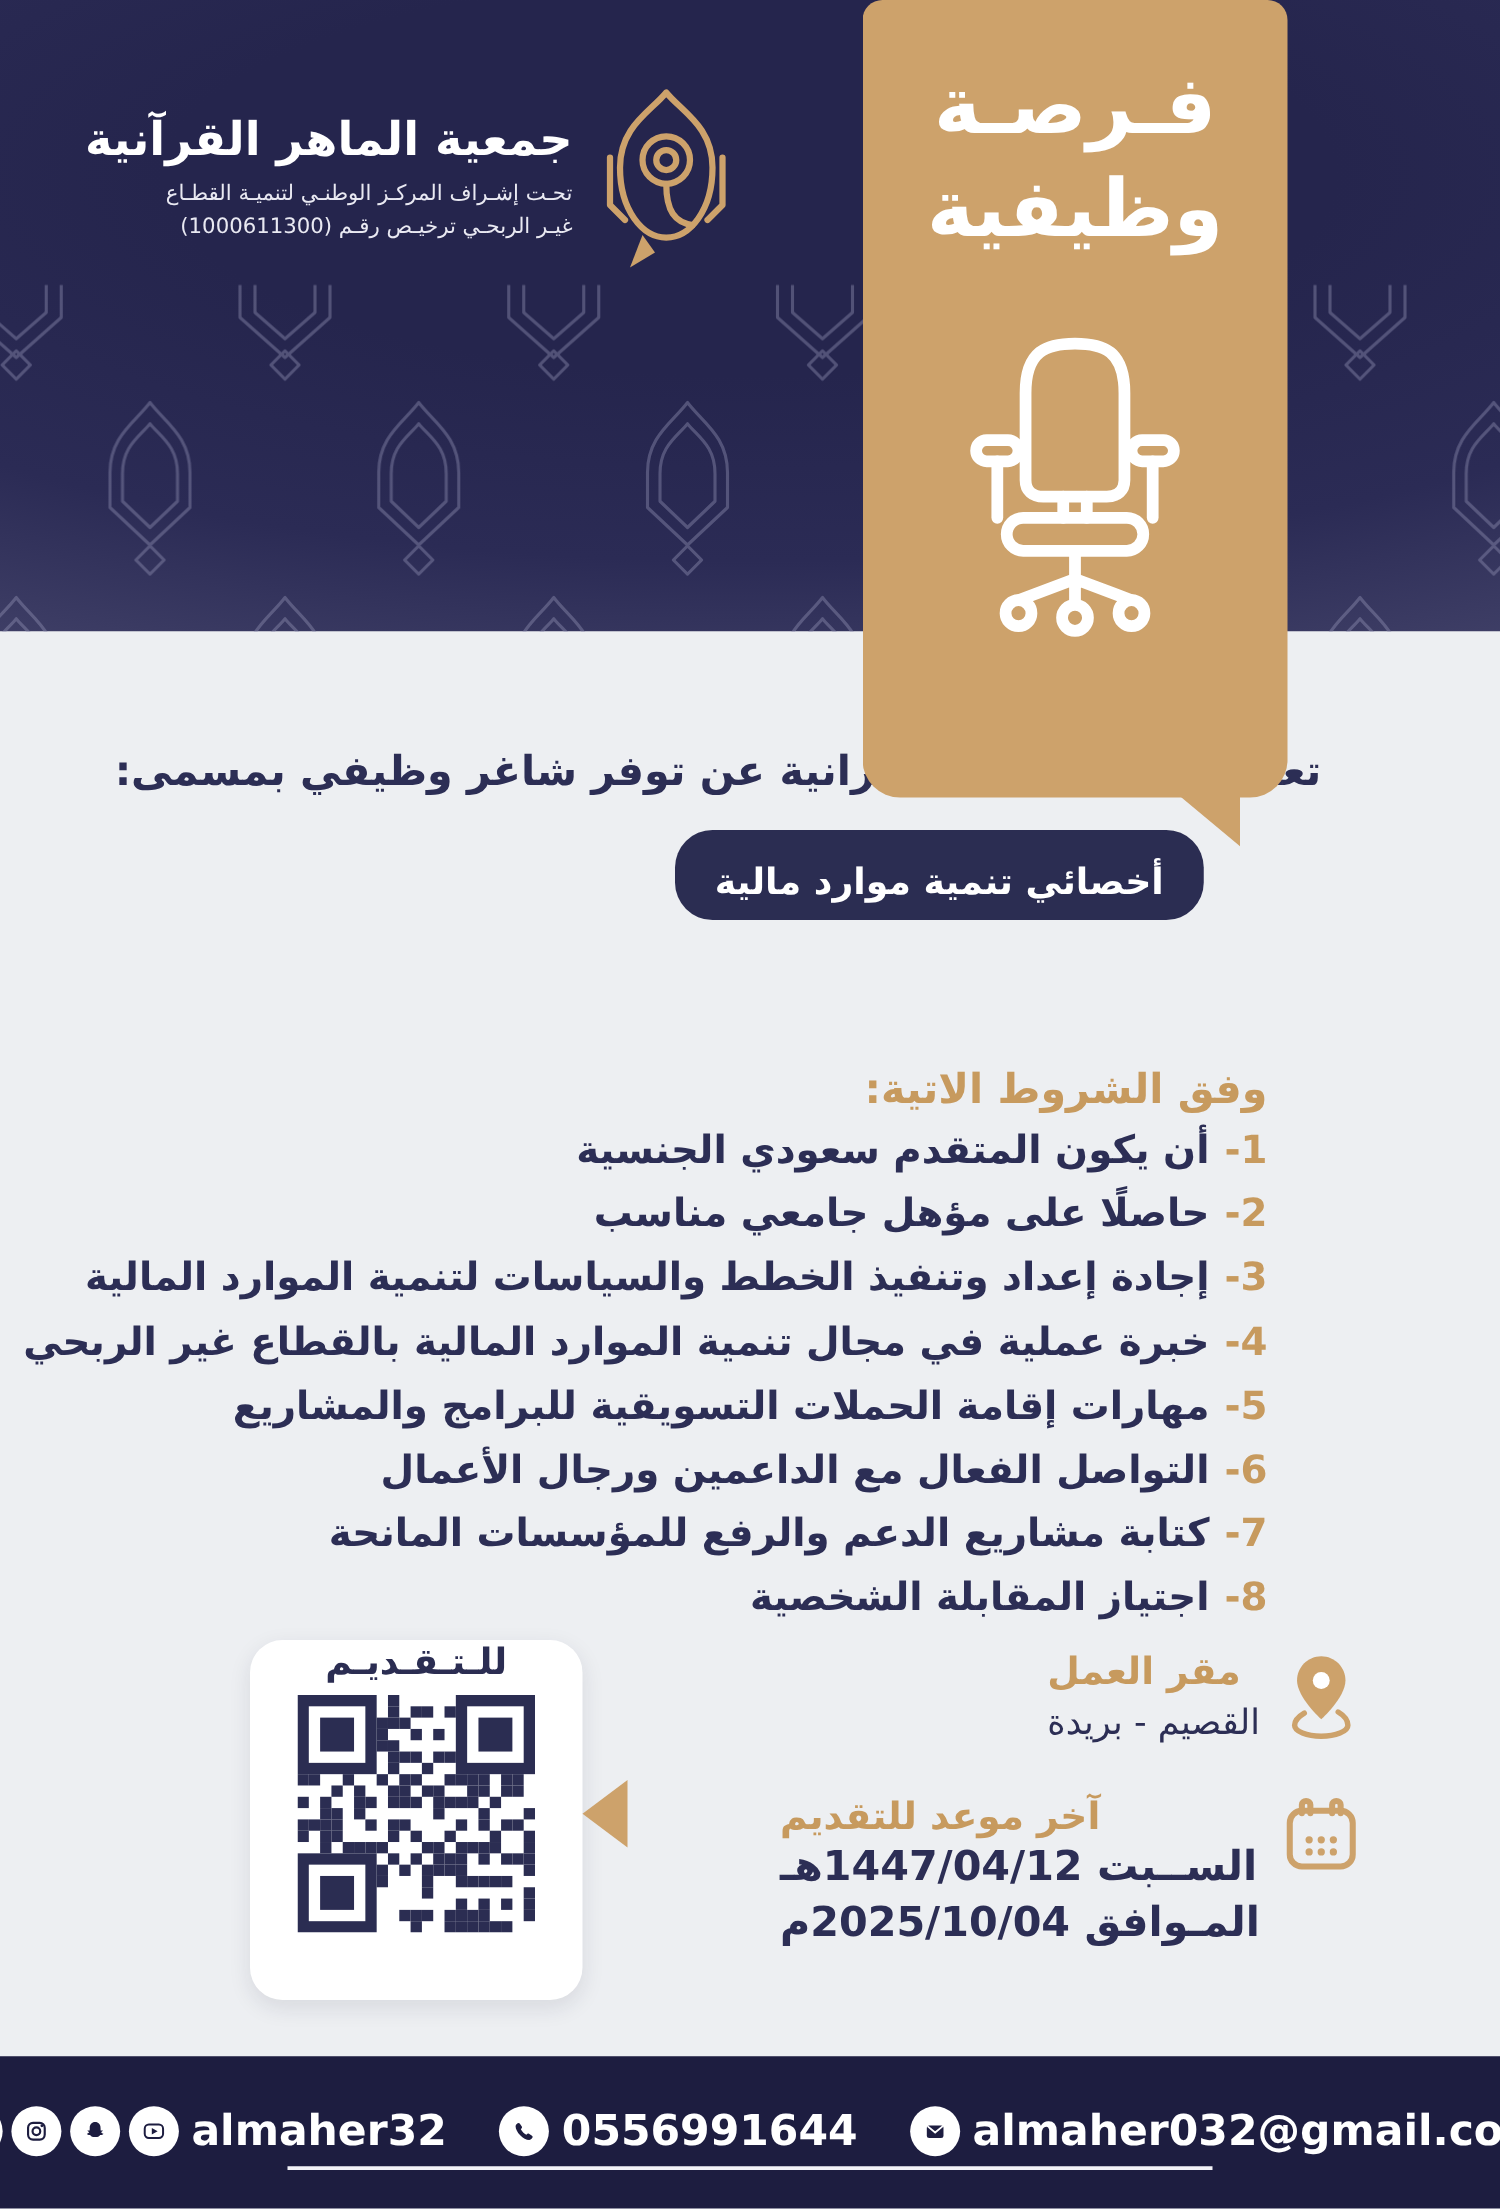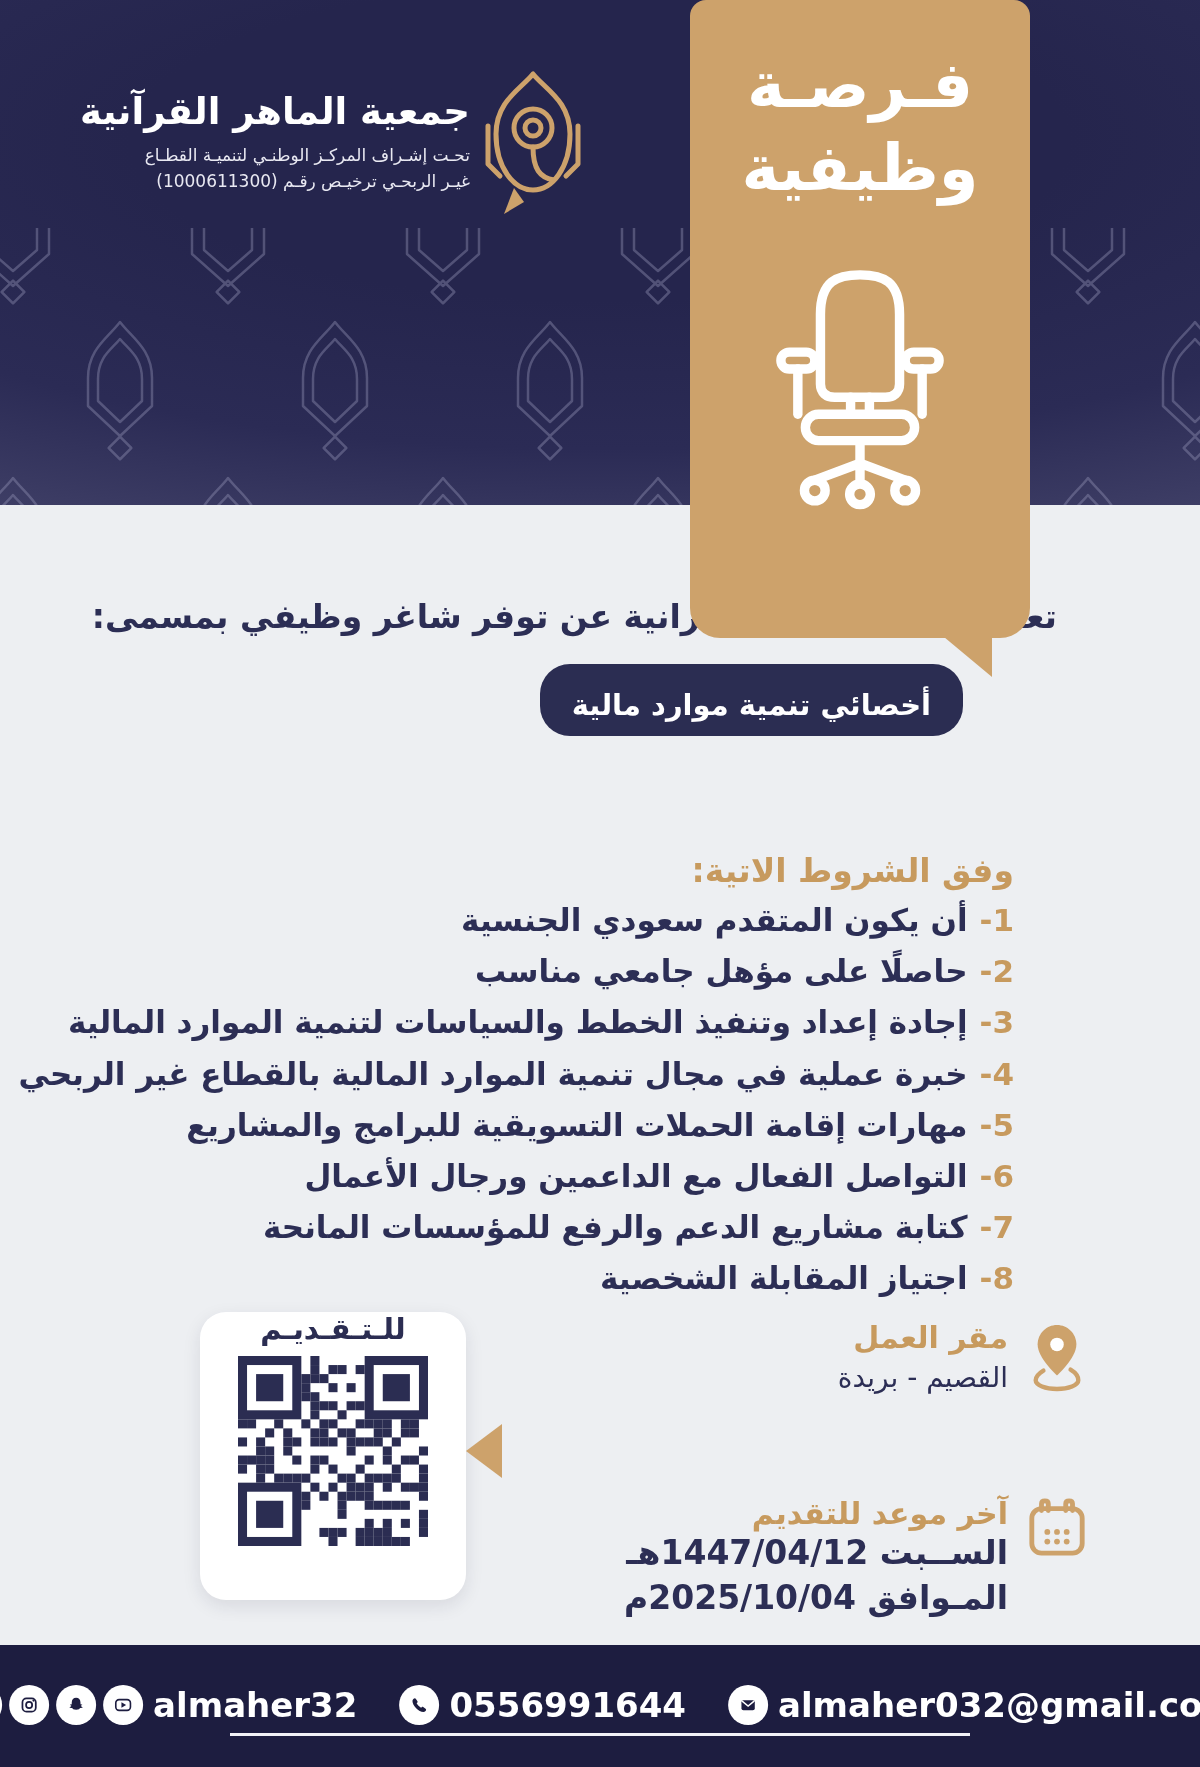--- a/index.html
+++ b/index.html
@@ -9,21 +9,21 @@
     margin:0 auto;
   }
   
   .hero{
     position:absolute; top:0; left:0; width:1200px; height:505px;
     background:radial-gradient(130% 105% at 50% 28%, #25254d 30%, #2b2b55 58%, #515176 100%);
   }
   .hero-pattern{position:absolute; top:0; left:0;}
   .logo-block{
     position:absolute; top:68px; left:92px; width:500px;
-    display:flex; align-items:center; gap:4px; direction:rtl; z-index:2;
+    display:flex; align-items:center; gap:16px; direction:rtl; z-index:2;
   }
   .logo-emblem{flex:0 0 auto;}
   .logo-texts{text-align:right; direction:rtl;}
   .org-name{font-size:37px; font-weight:bold; color:#ffffff; line-height:1.15; white-space:nowrap;}
   .org-sub{font-size:17px; color:#e9e9f2; line-height:1.55; white-space:nowrap; margin-top:8px;}
   
   .banner{
     position:absolute; left:690px; top:0; width:340px; height:638px;
     background:#cda26b; border-radius:16px 16px 30px 30px;
     text-align:center; z-index:3;
@@ -74,22 +74,22 @@
     position:absolute; left:100%; top:112px; width:0; height:0;
     border-top:27px solid transparent; border-bottom:27px solid transparent;
     border-right:36px solid #cda26b;
   }
   
   .info-row{
     position:absolute; right:112px; direction:rtl;
     display:flex; gap:18px; align-items:flex-start;
   }
   .info-location{top:1320px;}
-  .info-deadline{top:1496px;}
-  .info-texts{text-align:right;}
+  .info-deadline{top:1436px;}
+  .info-texts{text-align:left;}
   .info-label{font-size:30px; font-weight:bold; color:#c79a5e; white-space:nowrap;}
   .info-value{font-size:28px; font-weight:normal; color:#2c2e55; margin-top:6px; white-space:nowrap;}
   .info-line{font-size:33px; font-weight:bold; color:#2c2e55; margin-top:0; line-height:1.35; white-space:nowrap;}
   
   .footer{
     position:absolute; left:0; bottom:0; width:1200px; height:122px; background:#1d1d40;
   }
   .footer-row{
     position:absolute; top:40px; left:50%; transform:translateX(-50%);
     display:flex; align-items:center; gap:42px; white-space:nowrap;

